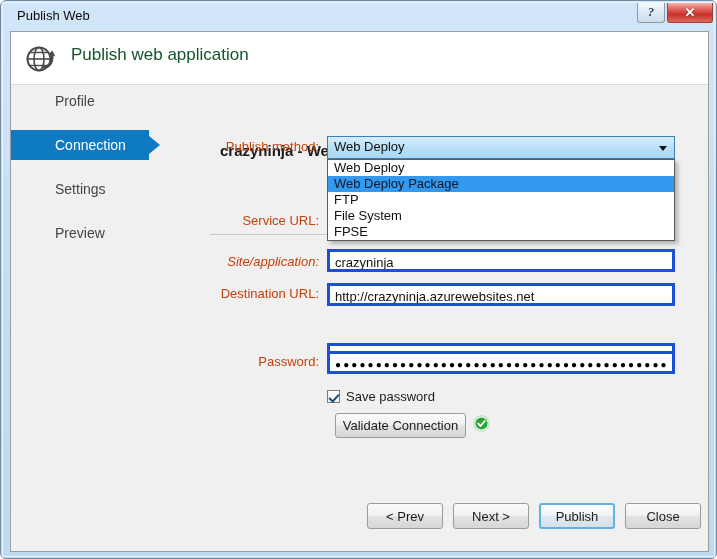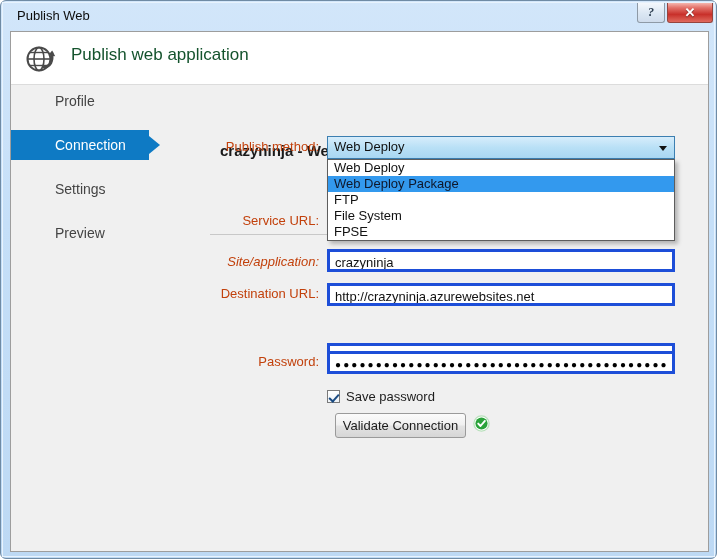--- a/index.html
+++ b/index.html
@@ -384,15 +384,21 @@
       <div class="btn validate-btn" style="top:327px;">Validate Connection</div>
       <div class="ok-icon" style="top:329px;">
         <svg width="17" height="17" viewBox="0 0 17 17">
           <circle cx="8.5" cy="8.5" r="7.6" fill="#ffffff" stroke="#b8e0bb" stroke-width="1.3"></circle>
           <circle cx="8.5" cy="8.5" r="6.1" fill="#2aa33a"></circle>
           <path d="M5.2 8.6 L7.5 11 L11.9 5.9" fill="none" stroke="#ffffff" stroke-width="1.9" stroke-linecap="round" stroke-linejoin="round"></path>
         </svg>
       </div>
     </div>
 
+    <div class="footer">
+      <div class="btn btn-prev">&lt; Prev</div>
+      <div class="btn btn-next">Next &gt;</div>
+      <div class="btn default btn-publish">Publish</div>
+      <div class="btn btn-close">Close</div>
+    </div>
 
   </div>
 </div>
 
 </body></html>

